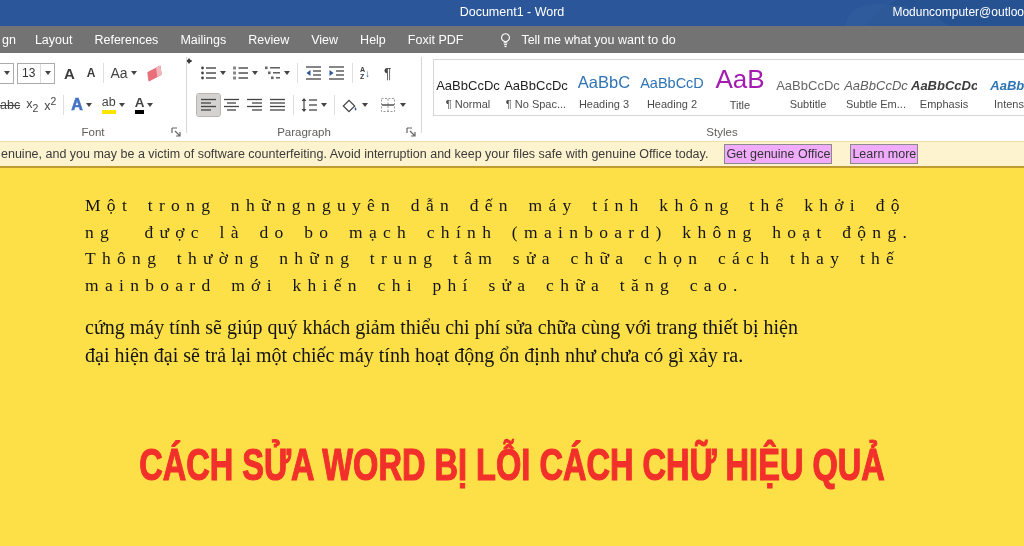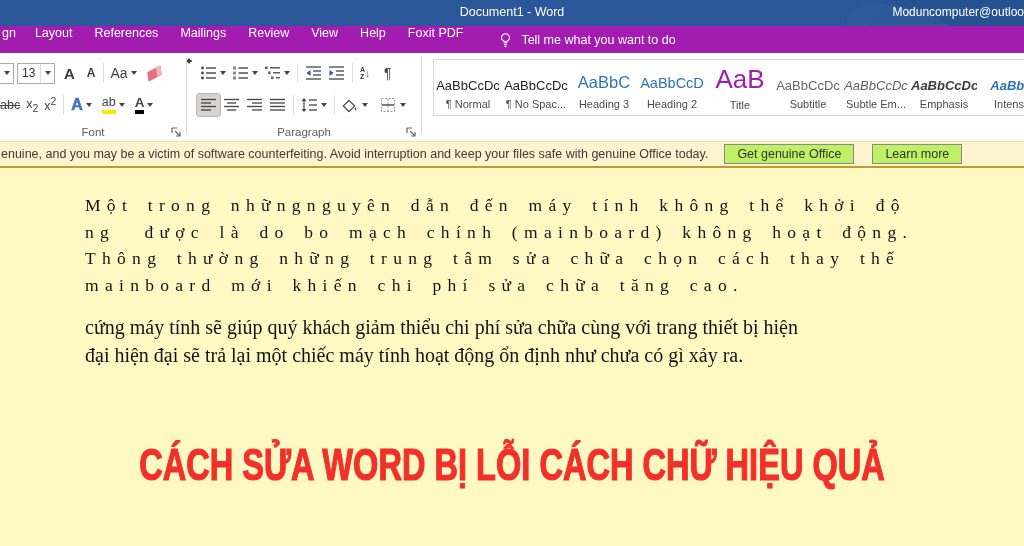--- a/index.html
+++ b/index.html
@@ -13,21 +13,21 @@
   .tb-deco1 { position:absolute; right:-30px; top:-18px; width:190px; height:70px;
               background:#27508d; border-radius:50% 40% 60% 50%; transform:rotate(-12deg); opacity:.75; }
   .tb-deco2 { position:absolute; right:60px; top:8px; width:120px; height:60px;
               background:#335f9f; border-radius:60% 50% 40% 60%; transform:rotate(18deg); opacity:.5; }
   .tb-title { position:absolute; left:0; right:0; top:5px; text-align:center;
               color:#fff; font-size:12.5px; }
   .tb-account { position:absolute; right:0; top:5px; color:#fff; font-size:12px; white-space:nowrap; }
 
   
   .tabbar { position:absolute; left:0; top:26px; width:1024px; height:27px;
-            background:#a21caf; display:flex; color:#fff;
+            background:#737373; display:flex; align-items:center; color:#fff;
             font-size:12.5px; white-space:nowrap; }
   .tab { padding:0 11px; cursor:pointer; }
   .tab-partial { padding:0 8px 0 2px; }
   .tellme { display:flex; align-items:center; gap:8px; margin-left:24px; }
   .bulb { width:15px; height:16px; }
 
   
   .ribbon { position:absolute; left:0; top:53px; width:1024px; height:88px;
             background:#fff; overflow:hidden; }
   .group { position:absolute; top:0; height:88px; }
@@ -91,28 +91,28 @@
   .st-subtitle .st-sample { color:#666; }
   .st-subtle .st-sample { font-style:italic; color:#5f5f5f; }
   .st-emph .st-sample { font-style:italic; font-weight:bold; color:#3d3d3d; }
   .st-intense .st-sample { font-style:italic; font-weight:bold; color:#2e74b5; }
 
   
   .notice { position:absolute; left:0; top:141px; width:1024px; height:27px;
             background:#fdf3cf; border-top:1px solid #eee0a2; border-bottom:2px solid #bf9b30;
             display:flex; align-items:center; white-space:nowrap; overflow:hidden; }
   .notice-text { font-size:12.5px; color:#3b3b3b; margin-left:1px; }
-  .nbtn { height:20px; border:1px solid #8a8a8a; background:#bef264; font-size:12.5px;
-          color:#333; padding:0 12px; margin-left:16px; cursor:pointer;
+  .nbtn { height:20px; border:1px solid #8a8a8a; background:#f0abfc; font-size:12.5px;
+          color:#333; padding:0 1px; margin-left:16px; cursor:pointer;
           font-family:"Liberation Sans", sans-serif; display:flex; align-items:center; }
   .nbtn.b2 { margin-left:18px; }
 
   
   .doc { position:absolute; left:0; top:168px; width:1024px; height:378px;
-         background:#fef9c3; overflow:hidden; cursor:text; }
+         background:#fde047; overflow:hidden; cursor:text; }
   .para1 { position:absolute; left:85px; top:24px; font-family:"Liberation Serif", serif;
            font-size:17.5px; color:#141414; letter-spacing:6.3px; word-spacing:4px;
            line-height:26.5px; }
   .para1 .line { white-space:pre; }
   .para2 { position:absolute; left:85px; top:145px; font-family:"Liberation Serif", serif;
            font-size:20px; color:#141414; line-height:28px; }
   .para2 .line { white-space:pre; }
   .bigheading { position:absolute; left:0; top:272px; width:1024px; text-align:center;
                 font-size:44px; font-weight:bold; color:#f2302b;
                 -webkit-text-stroke:1.2px #f2302b; letter-spacing:0;
@@ -385,20 +385,21 @@
         </div>
         <div class="st-item st-emph">
           <span class="st-sample">AaBbCcDc</span>
           <span class="st-label">Emphasis</span>
         </div>
         <div class="st-item st-intense">
           <span class="st-sample">AaBbC</span>
           <span class="st-label">Intense</span>
         </div>
       </div>
+      <div class="g-label" style="left:0;width:600px">Styles</div>
     </div>
   </div>
 
   <div class="notice">
     <span class="notice-text">enuine, and you may be a victim of software counterfeiting. Avoid interruption and keep your files safe with genuine Office today.</span>
     <button class="nbtn">Get genuine Office</button>
     <button class="nbtn b2">Learn more</button>
   </div>
 
   <div class="doc">

